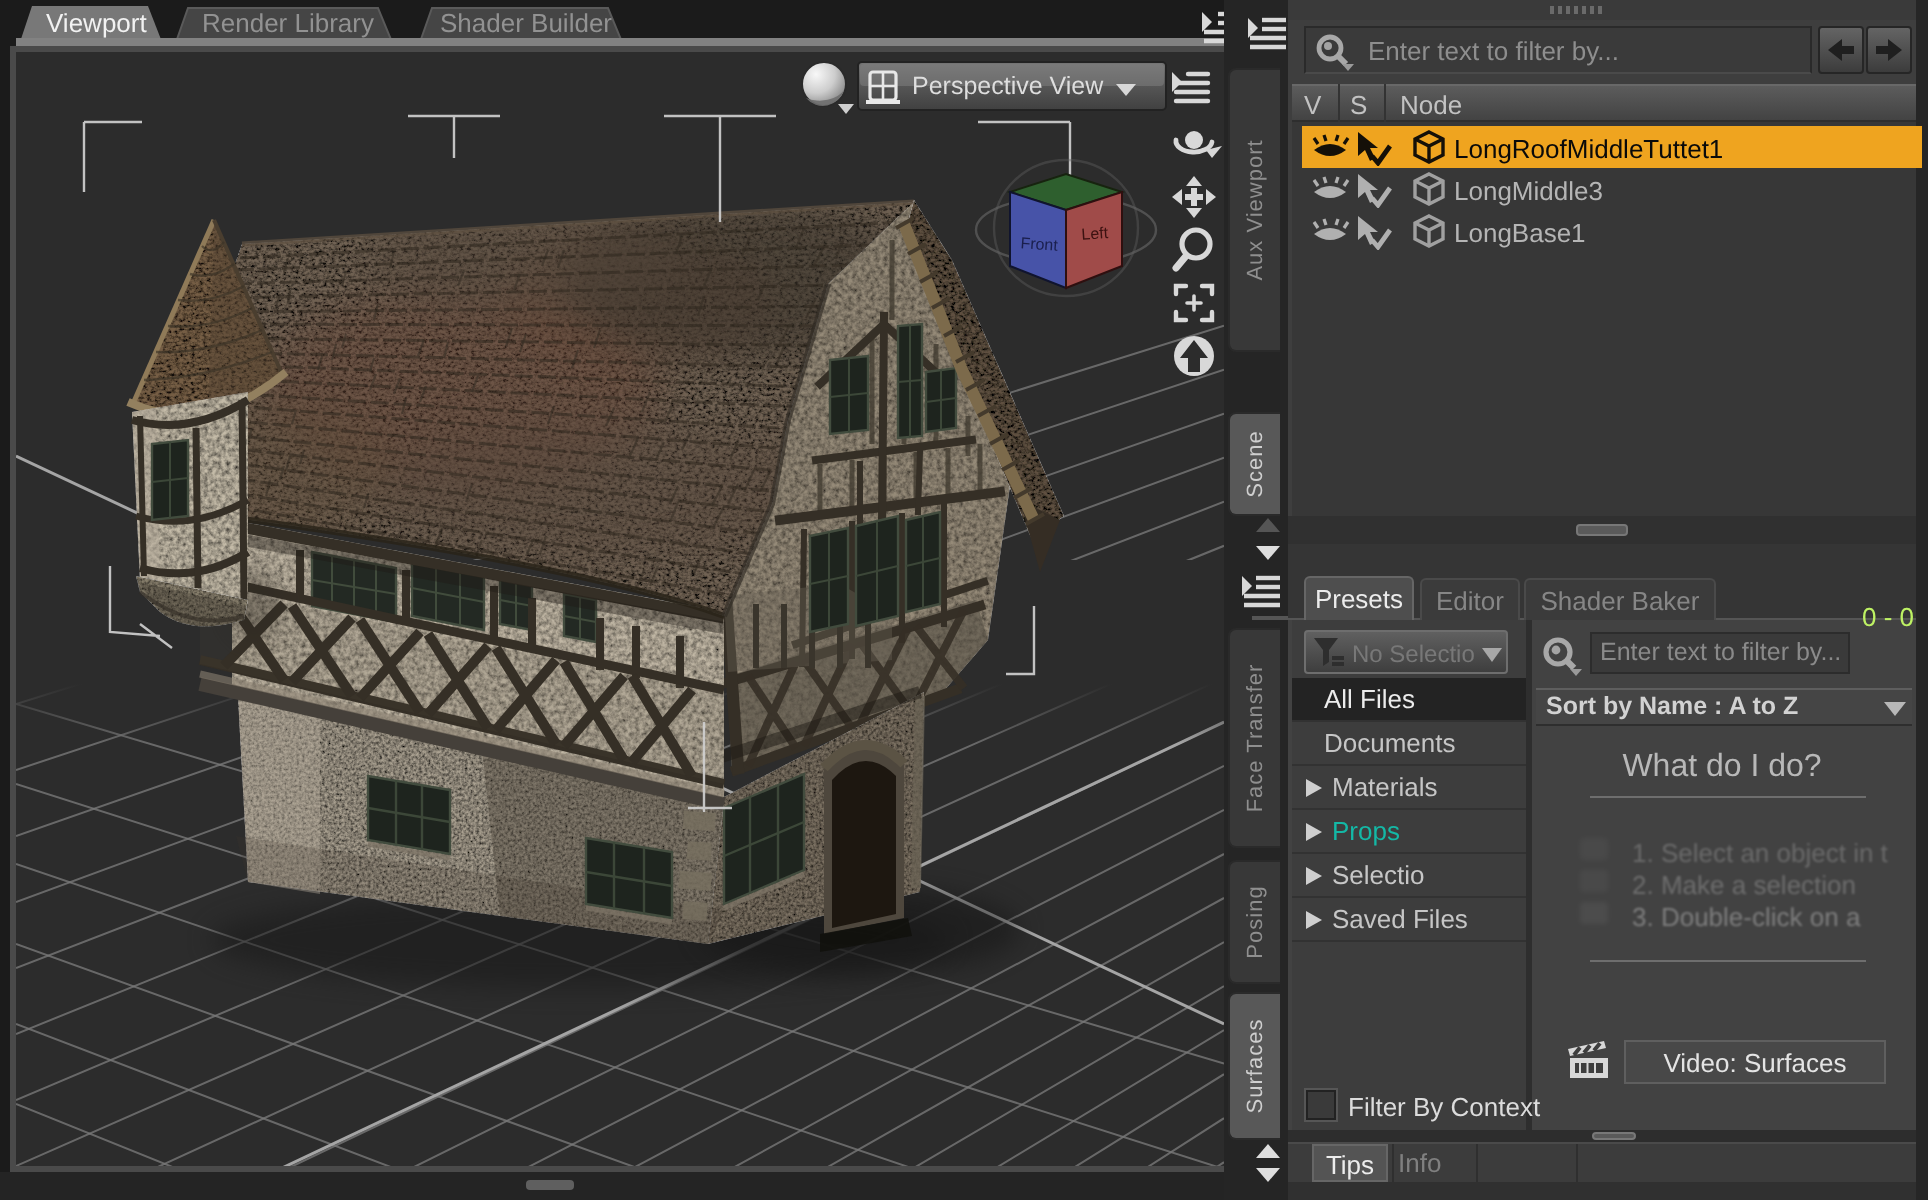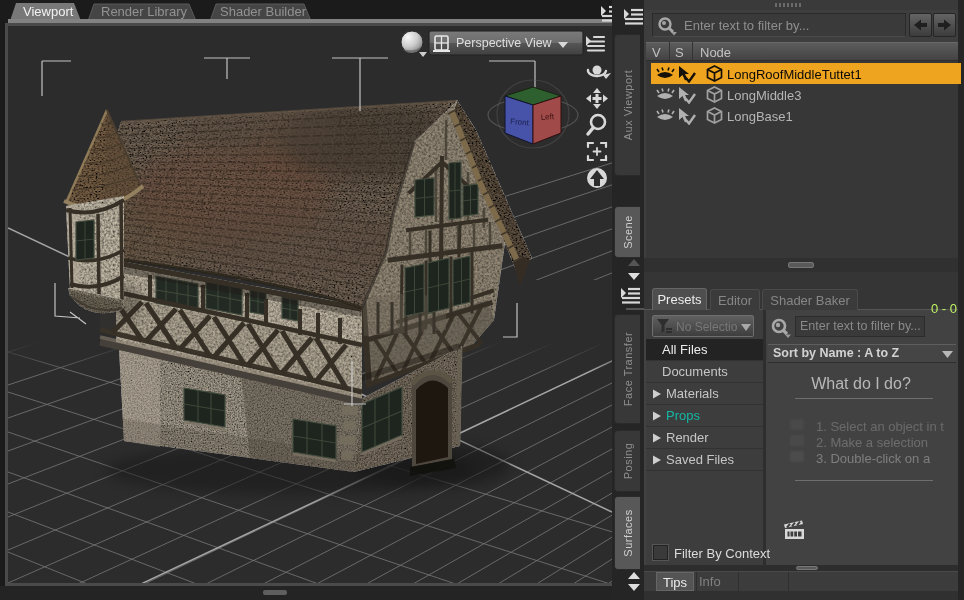--- a/index.html
+++ b/index.html
@@ -439,21 +439,21 @@
 <div class="abs" style="left:666px;top:386px;font-size:13px;color:#c6c6c6;">Materials</div>
 <div class="abs" style="left:646px;top:404px;width:117px;height:1px;background:#323232;"></div>
 <svg class="abs" style="left:652px;top:411px" width="10" height="10" viewBox="0 0 10 10">
       <polygon points="1,0.5 9,5 1,9.5" fill="#cfcfcf"></polygon>
     </svg>
 <div class="abs" style="left:666px;top:408px;font-size:13px;color:#14b8a6;">Props</div>
 <div class="abs" style="left:646px;top:426px;width:117px;height:1px;background:#323232;"></div>
 <svg class="abs" style="left:652px;top:433px" width="10" height="10" viewBox="0 0 10 10">
       <polygon points="1,0.5 9,5 1,9.5" fill="#cfcfcf"></polygon>
     </svg>
-<div class="abs" style="left:666px;top:430px;font-size:13px;color:#c6c6c6;">Render</div>
+<div class="abs" style="left:666px;top:430px;font-size:13px;color:#c6c6c6;">Selectio</div>
 <div class="abs" style="left:646px;top:448px;width:117px;height:1px;background:#323232;"></div>
 <svg class="abs" style="left:652px;top:455px" width="10" height="10" viewBox="0 0 10 10">
       <polygon points="1,0.5 9,5 1,9.5" fill="#cfcfcf"></polygon>
     </svg>
 <div class="abs" style="left:666px;top:452px;font-size:13px;color:#c6c6c6;">Saved Files</div>
 <div class="abs" style="left:646px;top:470px;width:117px;height:1px;background:#323232;"></div>
 <div class="abs" style="left:653px;top:545px;width:15px;height:15px;background:#3a3a3a;border:1px solid #222;box-shadow:0 0 0 1px #565656;"></div>
 <div class="abs" style="left:674px;top:546px;font-size:13px;color:#dcdcdc;">Filter By Context</div>
 <svg class="abs" style="left:769px;top:317px" width="24" height="22" viewBox="0 0 24 22">
 <circle cx="10" cy="9" r="6" fill="none" stroke="#a8a8a8" stroke-width="2.6"></circle>
@@ -478,20 +478,21 @@
 <div class="abs" style="left:790px;top:451px;width:14px;height:11px;background:#777;opacity:0.19;border-radius:2px;filter:blur(1.2px);"></div>
 <div class="abs" style="left:816px;top:451px;font-size:13px;color:#cfcfcf;opacity:0.42;filter:blur(0.6px);">3. Double-click on a</div>
 <div class="abs" style="left:795px;top:480px;width:138px;height:1px;background:#6e6e6e;"></div>
 <svg class="abs" style="left:784px;top:520px" width="22" height="21" viewBox="0 0 22 21">
 <rect x="1" y="9" width="19" height="10" fill="#d8d8d8"></rect>
 <rect x="3" y="11" width="15" height="6" fill="#3e3e3e"></rect>
 <path d="M3,11 h15 v6 h-15 Z M6,11 v6 M9.75,11 v6 M13.5,11 v6" stroke="#d8d8d8" stroke-width="1" fill="none"></path>
 <path d="M1,8 L19,4 L18,0.5 L0,4.5 Z" fill="#d8d8d8"></path>
 <path d="M3,7.5 L6,3.8 M8,6.4 L11,2.7 M13,5.3 L16,1.6" stroke="#3e3e3e" stroke-width="2"></path>
     </svg>
+<div class="abs" style="left:812px;top:520px;width:131px;height:22px;background:#484848;border:1px solid #5f5f5f;color:#e4e4e4;font-size:13px;text-align:center;padding-top:3px;">Video: Surfaces</div>
 <div class="abs" style="left:644px;top:565px;width:314px;height:6px;background:#2d2d2d;"></div>
 <div class="abs" style="left:796px;top:566px;width:22px;height:4px;background:#5a5a5a;border:1px solid #787878;border-radius:2px;"></div>
 <div class="abs" style="left:644px;top:571px;width:314px;height:20px;background:#3c3c3c;border-top:1px solid #4a4a4a;"></div>
 <div class="abs" style="left:656px;top:572px;width:38px;height:19px;background:#545454;border:1px solid #666;color:#ececec;font-size:13px;text-align:center;padding-top:2px;">Tips</div>
 <div class="abs" style="left:699px;top:574px;font-size:13px;color:#808080;">Info</div>
 <div class="abs" style="left:744px;top:604px;font-size:13px;color:#808080;">Tags</div>
 <div class="abs" style="left:696px;top:572px;width:1px;height:19px;background:#2f2f2f;"></div>
 <div class="abs" style="left:738px;top:572px;width:1px;height:19px;background:#2f2f2f;"></div>
 <div class="abs" style="left:788px;top:572px;width:1px;height:19px;background:#2f2f2f;"></div>
 <div class="abs" style="left:644px;top:591px;width:314px;height:9px;background:#303030;"></div>

